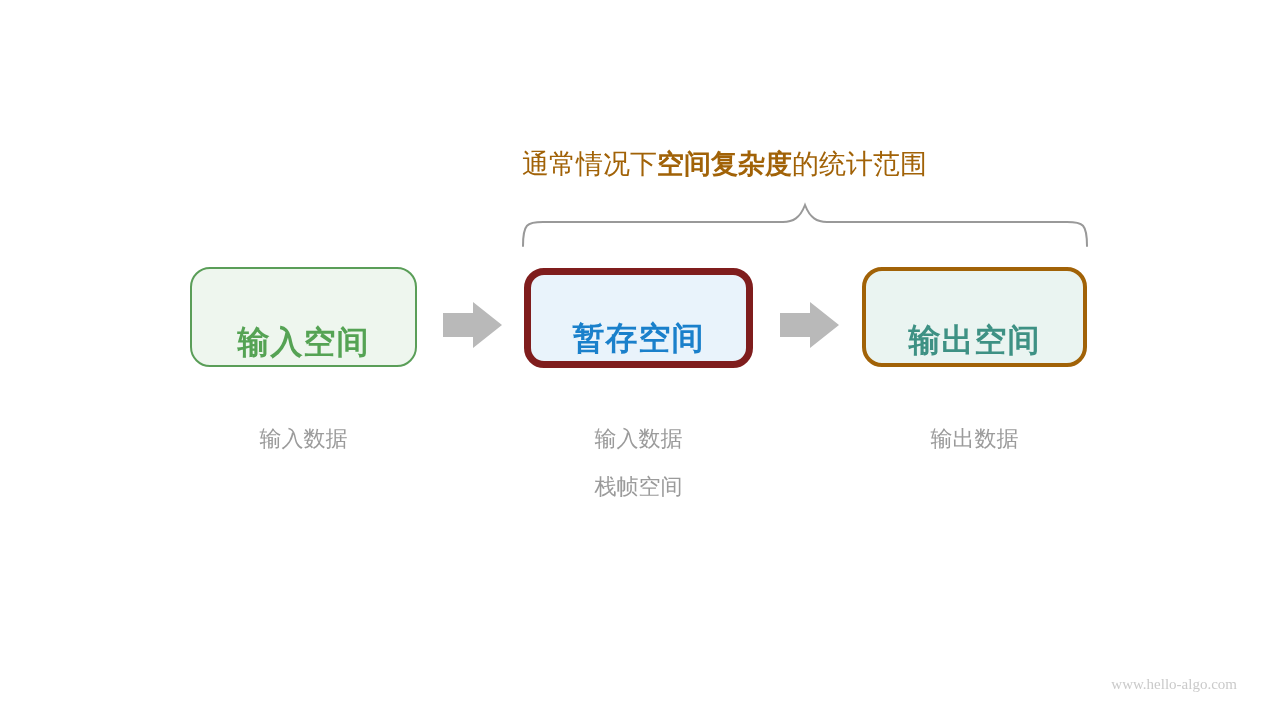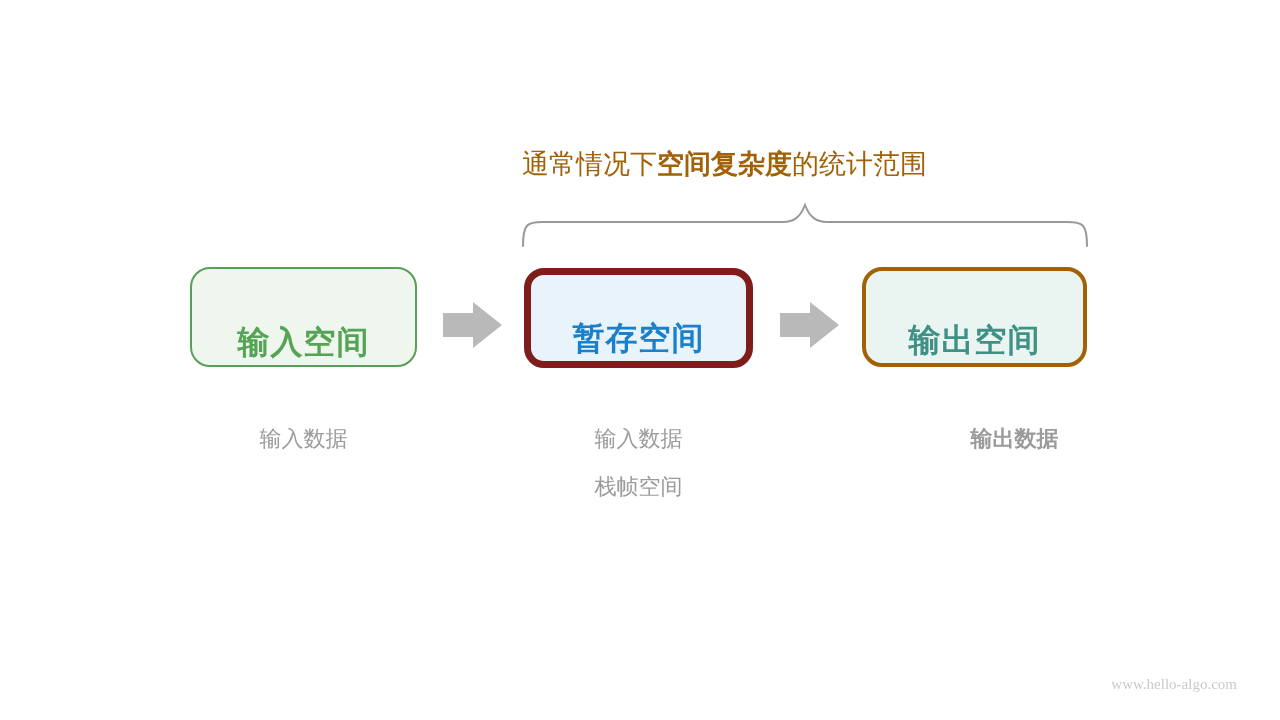--- a/index.html
+++ b/index.html
@@ -86,25 +86,24 @@
     width: 227px;
     line-height: 30px;
   }
   .caption-temp {
     left: 524px;
     top: 415px;
     width: 229px;
     line-height: 48px;
   }
   .caption-output {
-    left: 902px;
+    left: 862px;
     top: 424px;
     width: 225px;
     line-height: 30px;
-    font-weight: bold;
   }
   .watermark {
     position: absolute;
     right: 43px;
     top: 676px;
     font-family: Liberation Serif, serif;
     font-size: 15px;
     color: #cacaca;
   }
 </style>

